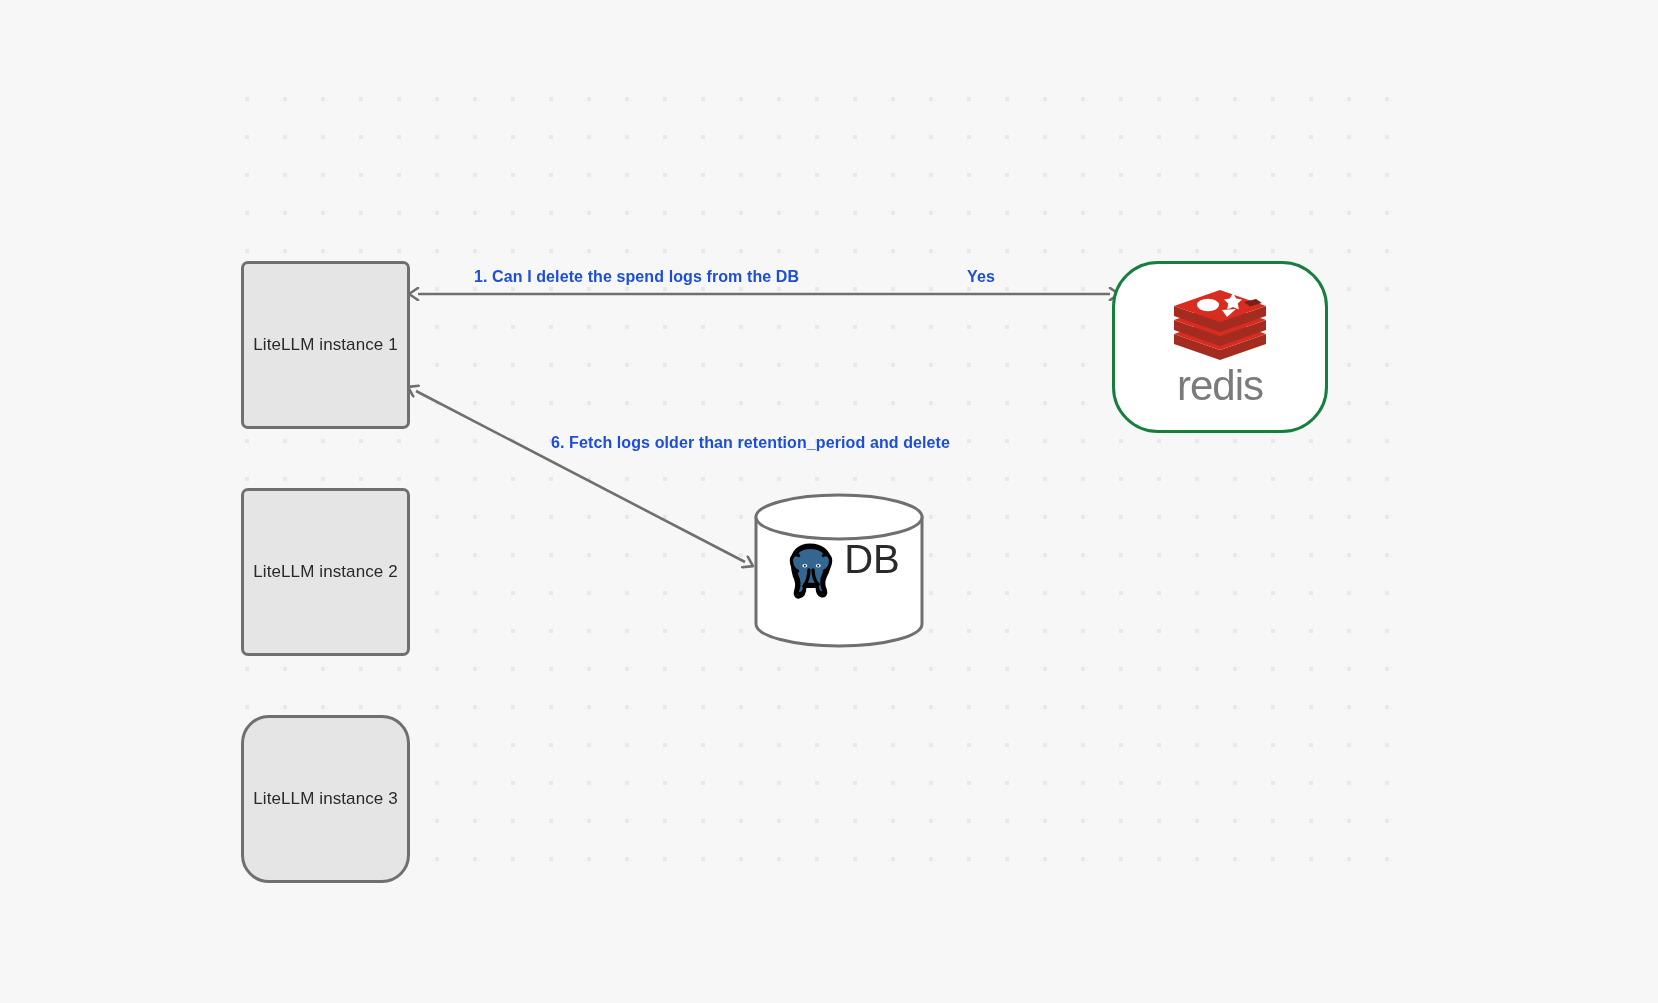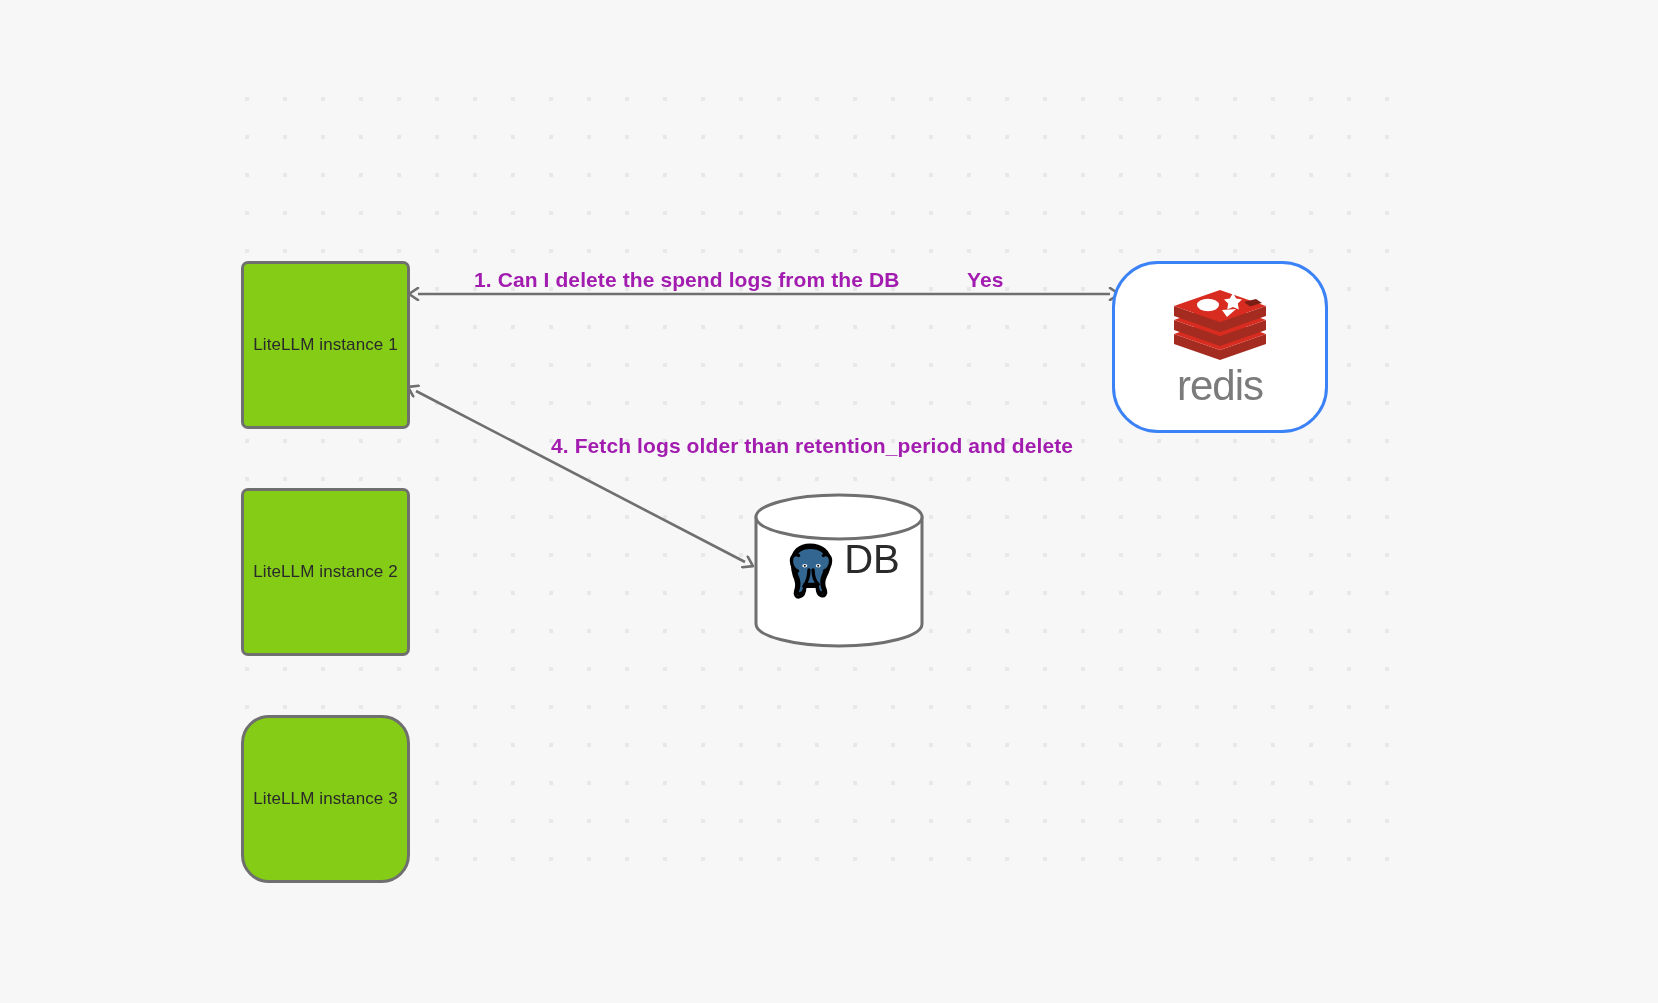--- a/index.html
+++ b/index.html
@@ -23,21 +23,21 @@
     width: 1180px;
     height: 790px;
     background-image: radial-gradient(circle, #e7e8ea 2.2px, rgba(0,0,0,0) 2.4px);
     background-size: 38px 38px;
     background-position: 0 0;
     pointer-events: none;
   }
   
   .node-box {
     position: absolute;
-    background: #84cc16;
+    background: #e5e5e5;
     border: 3px solid #6f6f6f;
     border-radius: 7px;
     box-sizing: border-box;
     display: flex;
     align-items: center;
     justify-content: center;
   }
   .node-box .node-label {
     font-size: 17px;
     color: #2a2a2a;
@@ -50,21 +50,21 @@
   #litellm-3 { left: 241px; top: 715px; width: 169px; height: 168px; border-radius: 28px; }
 
   
   #redis-node {
     position: absolute;
     left: 1112px;
     top: 261px;
     width: 216px;
     height: 172px;
     background: #ffffff;
-    border: 3px solid #3b82f6;
+    border: 3px solid #15803d;
     border-radius: 46px;
     box-sizing: border-box;
     display: flex;
     flex-direction: column;
     align-items: center;
     justify-content: center;
   }
   #redis-logo-mark { width: 104px; height: 74px; display:block; margin-bottom: 2px; }
   #redis-wordmark {
     font-family: "Liberation Sans", sans-serif;
@@ -102,22 +102,22 @@
     letter-spacing: 0px;
     line-height: 1;
     margin-left: 0px;
   }
 
   
   .edge-label {
     position: absolute;
     font-family: "Liberation Sans", sans-serif;
     font-weight: bold;
-    font-size: 21px;
-    color: #a21caf;
+    font-size: 16px;
+    color: #1d4ed8;
     white-space: nowrap;
     letter-spacing: 0.1px;
   }
   #label-step1 { left: 474px; top: 268px; }
   #label-yes   { left: 967px; top: 268px; }
   #label-step2 { left: 551px; top: 434px; }
 
   
   #edges { position: absolute; left: 0; top: 0; }
 </style>
@@ -205,15 +205,15 @@
         <circle cx="39" cy="26" r="1" fill="#000000"></circle>
       </svg>
       <span id="db-text">DB</span>
     </div>
   </div>
 
   <div class="edge-label" id="label-step1">1.  Can I delete the spend logs from the DB</div>
 
   <div class="edge-label" id="label-yes">Yes</div>
 
-  <div class="edge-label" id="label-step2">4.  Fetch logs older than retention_period and delete</div>
+  <div class="edge-label" id="label-step2">6.  Fetch logs older than retention_period and delete</div>
 
 </div>
 
 </body></html>

